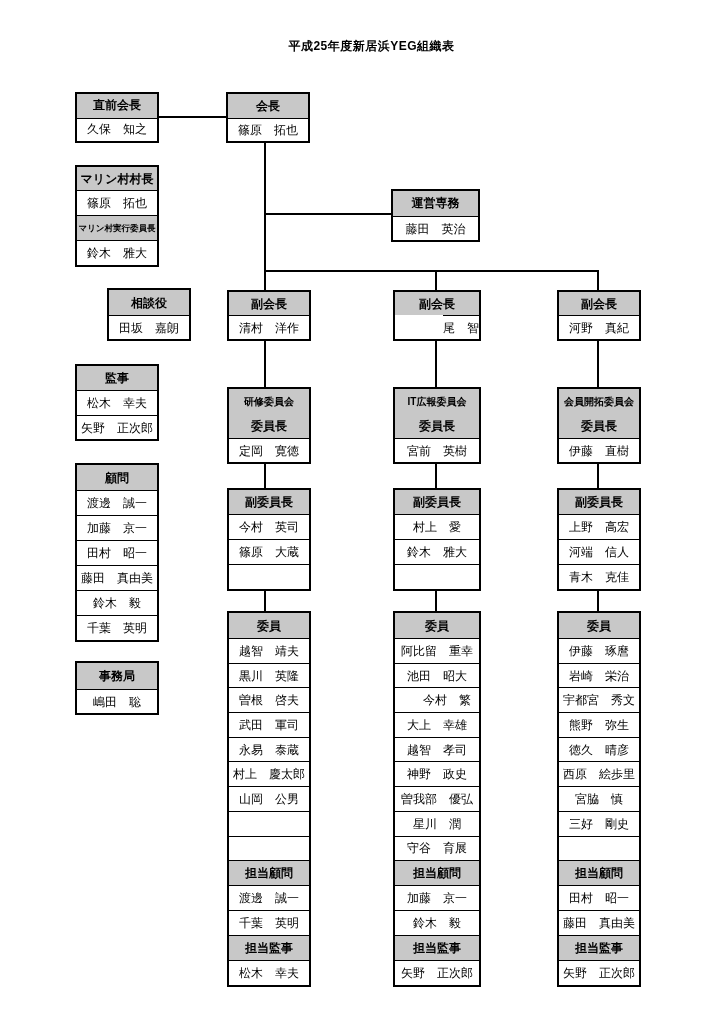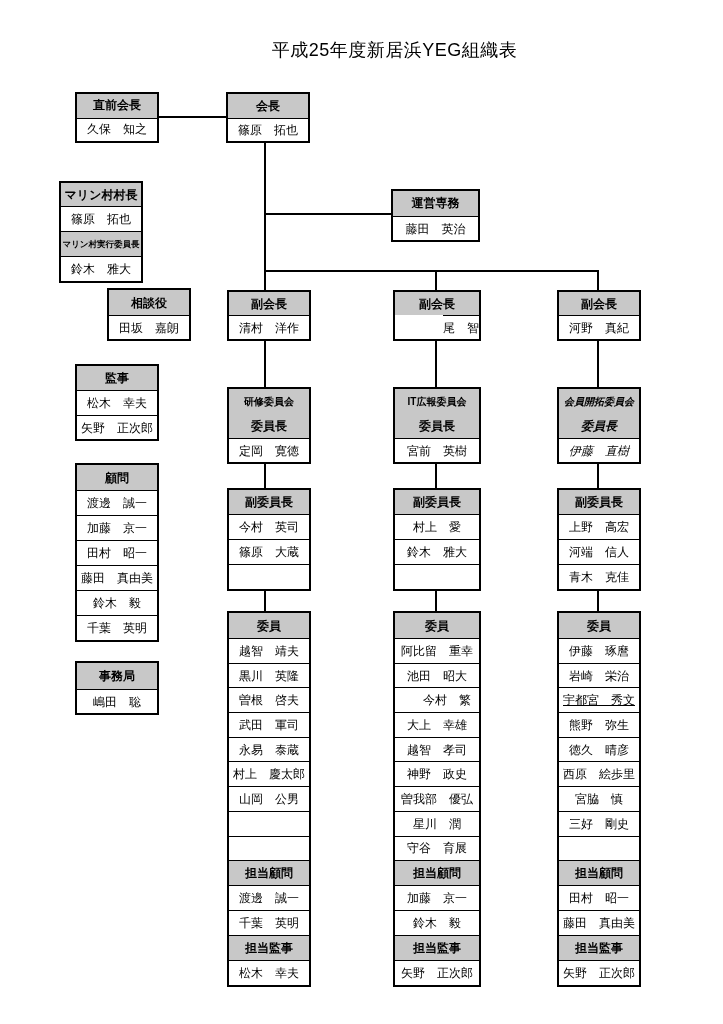--- a/index.html
+++ b/index.html
@@ -2,22 +2,22 @@
 <html><head>
 <meta charset="utf-8">
 <style>
   html,body{margin:0;padding:0;background:#fff;}
   .page{
     position:relative;width:723px;height:1024px;background:#ffffff;
     font-family:"Liberation Sans","DejaVu Sans",sans-serif;color:#000;
     overflow:hidden;
   }
   .title{
-    position:absolute;top:38px;left:118px;width:553px;
-    text-align:center;font-size:18px;font-weight:normal;letter-spacing:0.5px;
+    position:absolute;top:38px;left:95px;width:553px;
+    text-align:center;font-size:12px;font-weight:bold;letter-spacing:0.5px;
   }
   .box{
     position:absolute;border:2px solid #000;background:#fff;box-sizing:content-box;
   }
   .row{
     display:flex;align-items:center;justify-content:center;
     box-sizing:border-box;border-top:1px solid #000;overflow:hidden;
     font-size:12px;white-space:nowrap;line-height:1;
   }
   .row.first, .row.nb{border-top:none;}
@@ -50,21 +50,21 @@
     </div>
   <div id="boxes-layer">
       <div class="box" style="left: 75px; top: 92px; width: 80px; font-family: Liberation Mono, monospace;">
         <div class="row head first" style="height: 24px;">直前会長</div>
         <div class="row name" style="height: 23px;">久保　知之</div>
       </div>
       <div class="box" style="left: 226px; top: 92px; width: 80px;">
         <div class="row head first" style="height: 24px;">会長</div>
         <div class="row name" style="height: 23px;">篠原　拓也</div>
       </div>
-      <div class="box" style="left: 59px; top: 165px; width: 80px; margin-top: 16px;">
+      <div class="box" style="left: 75px; top: 165px; width: 80px;">
         <div class="row head first" style="height: 23px;">マリン村村長</div>
         <div class="row name" style="height: 25px;">篠原　拓也</div>
         <div class="row sub" style="height: 25px;">マリン村実行委員長</div>
         <div class="row name" style="height: 25px;">鈴木　雅大</div>
       </div>
       <div class="box" style="left: 391px; top: 189px; width: 85px;">
         <div class="row head first" style="height: 25px; font-family: Liberation Mono, monospace;">運営専務</div>
         <div class="row name" style="height: 24px;">藤田　英治</div>
       </div>
       <div class="box" style="left: 75px; top: 288px; width: 80px; margin-left: 32px;">
@@ -104,21 +104,21 @@
       <div class="box" style="left: 227px; top: 387px; width: 80px;">
         <div class="row cname first" style="height: 25px; text-align: right;">研修委員会</div>
         <div class="row head nb" style="height: 24px;">委員長</div>
         <div class="row name" style="height: 24px;">定岡　寛徳</div>
       </div>
       <div class="box" style="left: 393px; top: 387px; width: 84px;">
         <div class="row cname first" style="height: 25px;">IT広報委員会</div>
         <div class="row head nb" style="height: 24px;">委員長</div>
         <div class="row name" style="height: 24px;">宮前　英樹</div>
       </div>
-      <div class="box" style="left: 557px; top: 387px; width: 80px; font-style: italic;">
+      <div class="box" style="left: 557px; top: 387px; width: 80px;">
         <div class="row cname first" style="height: 25px;">会員開拓委員会</div>
         <div class="row head nb" style="height: 24px;">委員長</div>
         <div class="row name" style="height: 24px;">伊藤　直樹</div>
       </div>
       <div class="box" style="left: 227px; top: 488px; width: 80px;">
         <div class="row head first" style="height: 24px;">副委員長</div>
         <div class="row name" style="height: 25px;">今村　英司</div>
         <div class="row name" style="height: 25px;">篠原　大蔵</div>
         <div class="row name" style="height: 25px;"></div>
       </div>
@@ -165,21 +165,21 @@
         <div class="row head" style="height: 25px;">担当顧問</div>
         <div class="row name" style="height: 25px;">加藤　京一</div>
         <div class="row name" style="height: 25px;">鈴木　毅</div>
         <div class="row head" style="height: 25px;">担当監事</div>
         <div class="row name" style="height: 25px;">矢野　正次郎</div>
       </div>
       <div class="box" style="left: 557px; top: 611px; width: 80px;">
         <div class="row head first" style="height: 25px;">委員</div>
         <div class="row name" style="height: 24.7px;">伊藤　琢麿</div>
         <div class="row name" style="height: 24.7px;">岩崎　栄治</div>
-        <div class="row name" style="height: 24.7px; text-decoration: underline;">宇都宮　秀文</div>
+        <div class="row name" style="height: 24.7px;">宇都宮　秀文</div>
         <div class="row name" style="height: 24.7px;">熊野　弥生</div>
         <div class="row name" style="height: 24.7px;">徳久　晴彦</div>
         <div class="row name" style="height: 24.7px;">西原　絵歩里</div>
         <div class="row name" style="height: 24.7px;">宮脇　慎</div>
         <div class="row name" style="height: 24.7px;">三好　剛史</div>
         <div class="row name" style="height: 24.7px;"></div>
         <div class="row head" style="height: 25px;">担当顧問</div>
         <div class="row name" style="height: 25px;">田村　昭一</div>
         <div class="row name" style="height: 25px;">藤田　真由美</div>
         <div class="row head" style="height: 25px;">担当監事</div>

